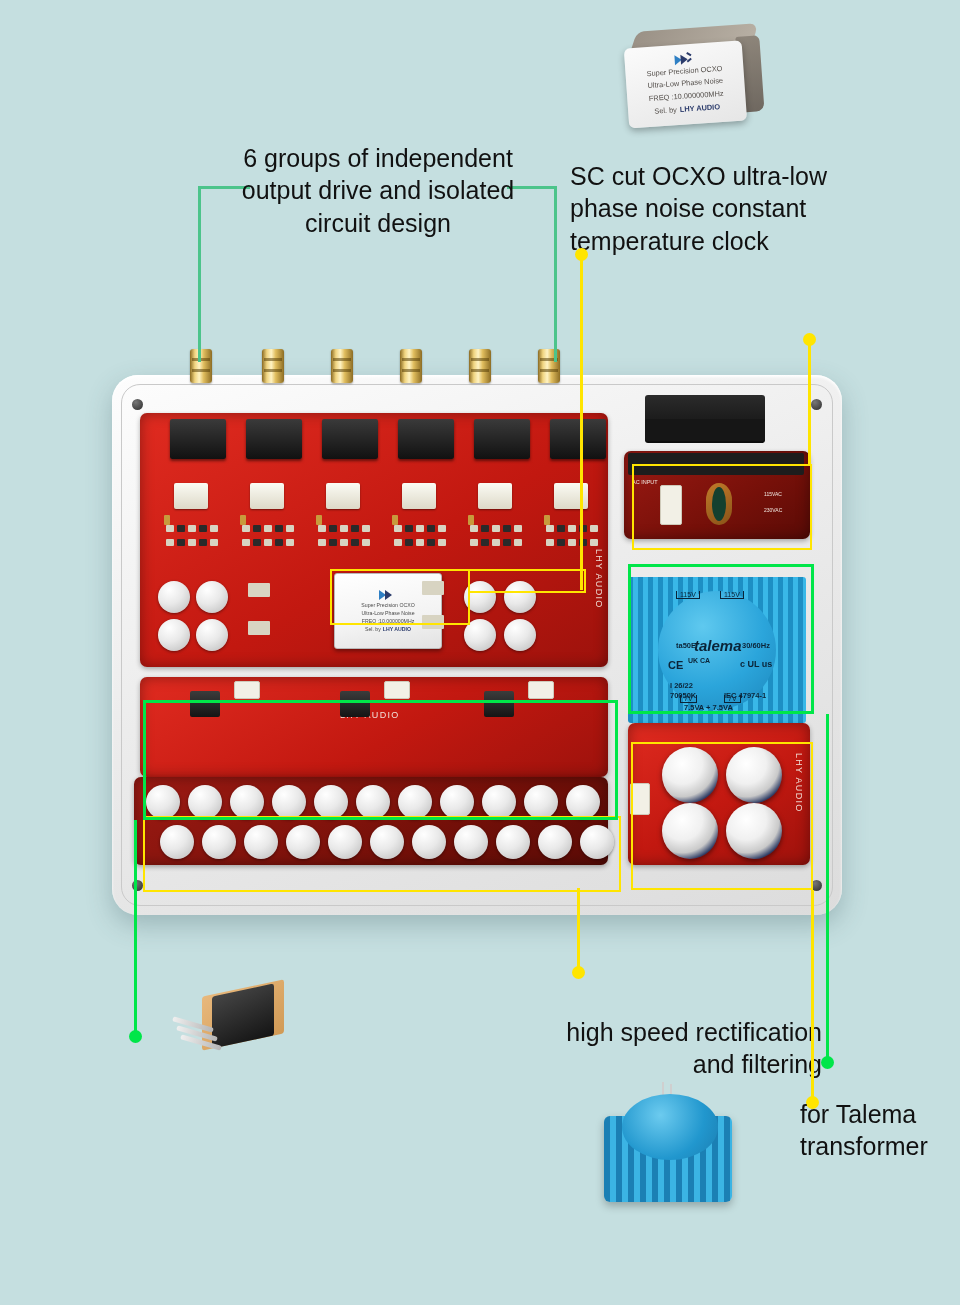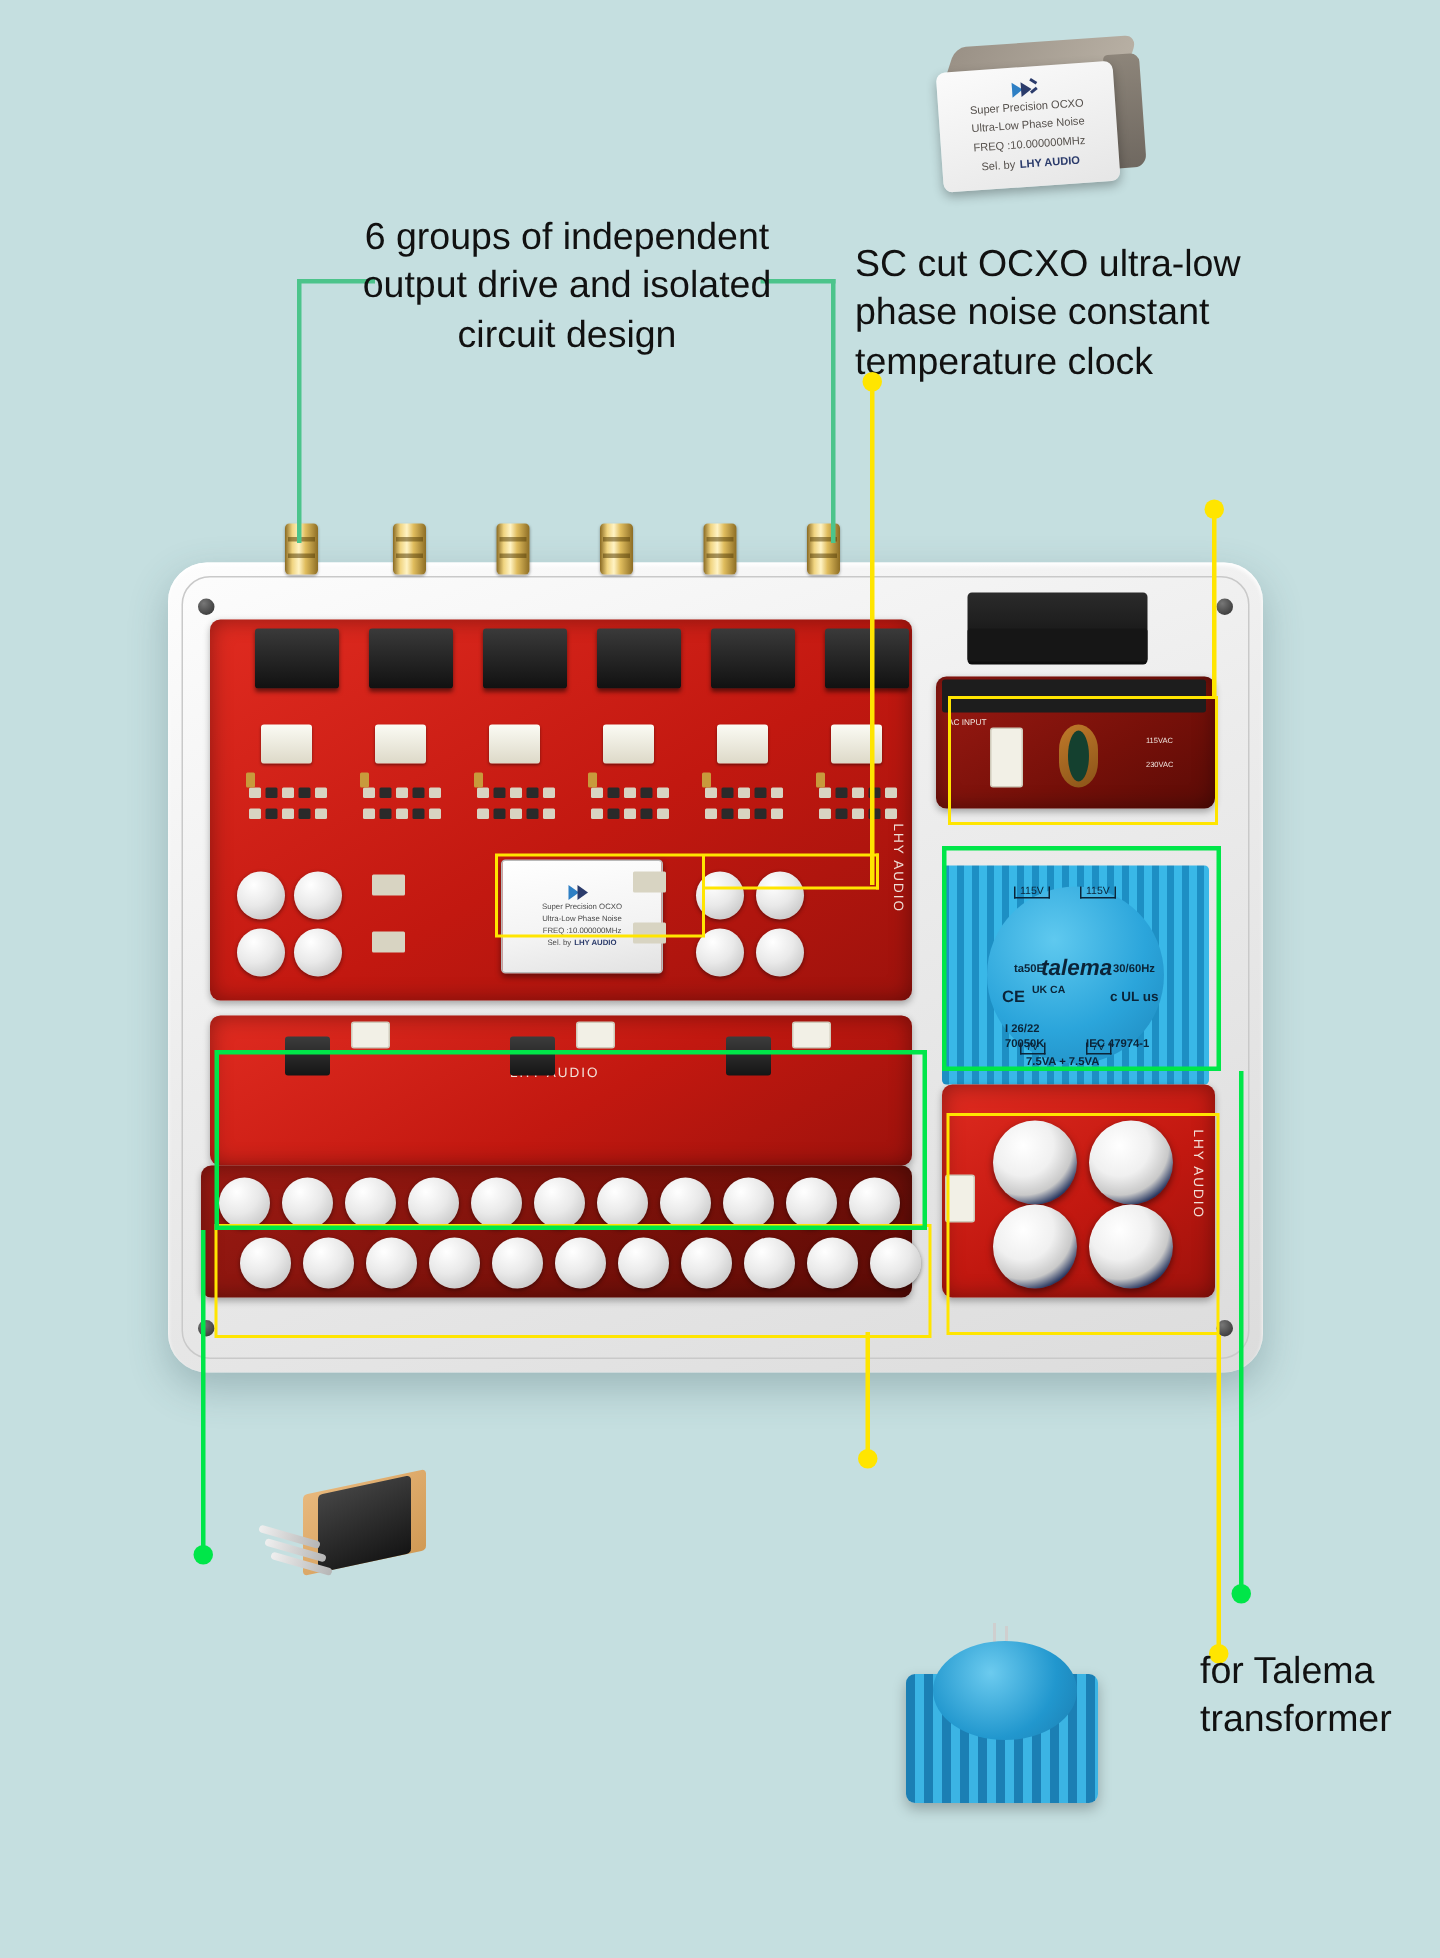--- a/index.html
+++ b/index.html
@@ -371,20 +371,22 @@
   <div style="position:absolute;left:470px;top:569px;width:116px;height:24px;border:2px solid #ffe500;border-left:none;"></div>
   <div style="position:absolute;left:143px;top:816px;width:478px;height:76px;border:2px solid #ffe500;"></div>
   <div style="position:absolute;left:631px;top:742px;width:182px;height:148px;border:2px solid #ffe500;"></div>
 
   <div style="position:absolute;left:628px;top:564px;width:186px;height:150px;border:3px solid #00e649;"></div>
   <div style="position:absolute;left:143px;top:700px;width:475px;height:120px;border:3px solid #00e649;"></div>
 
   <div class="vline ylw" style="left:577px;top:888px;height:82px;"></div>
   <div class="dot ylw" style="left:572px;top:966px;"></div>
 
+  <div class="anno r" style="left:560px;top:1016px;width:262px;">high speed rectification
+and filtering</div>
   <div class="vline ylw" style="left:811px;top:890px;height:212px;"></div>
   <div class="dot ylw" style="left:806px;top:1096px;"></div>
 
   <div class="anno" style="left:800px;top:1098px;width:160px;">for Talema
 transformer</div>
   <div class="vline grn" style="left:826px;top:714px;height:346px;"></div>
   <div class="dot grn" style="left:821px;top:1056px;"></div>
 
   <div class="vline grn" style="left:134px;top:820px;height:216px;"></div>
   <div class="dot grn" style="left:129px;top:1030px;"></div>

